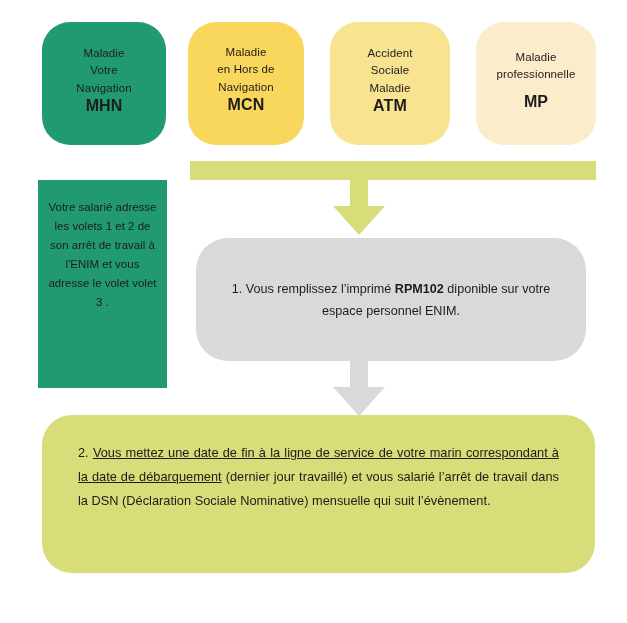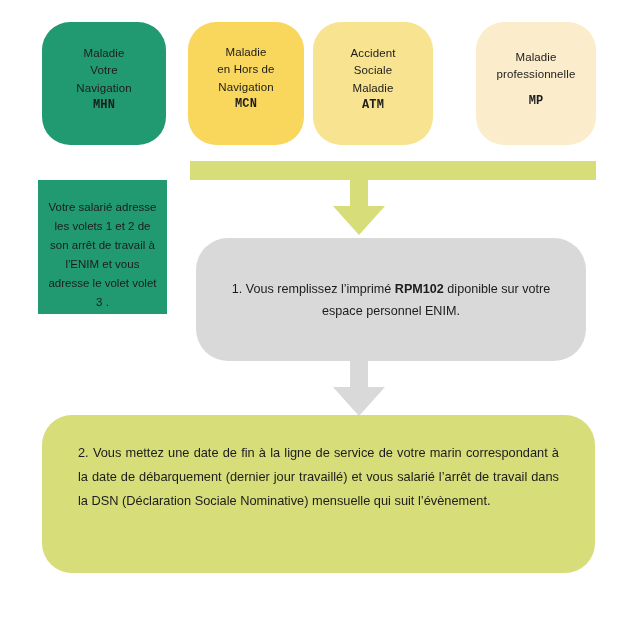--- a/index.html
+++ b/index.html
@@ -34,28 +34,27 @@
     padding: 6px 8px 14px 8px;
   }
   .cat-box .lines {
     font-size: 11.5px;
     line-height: 17.5px;
     color: #1c1c1c;
     letter-spacing: 0.1px;
   }
   .cat-box .code {
     font-weight: bold;
-    font-size: 12px;
-    font-family: Liberation Mono, monospace;
+    font-size: 16px;
   }
 
   #cat-mhn { left: 42px;  top: 22px; width: 124px; height: 123px; background: #229A71; }
   #cat-mcn { left: 188px; top: 22px; width: 116px; height: 123px; background: #F9D65C; }
   #cat-mcn .lines { padding-bottom: 2px; }
-  #cat-atm { left: 313px; top: 22px; width: 120px; height: 123px; background: #F7E390; }
+  #cat-atm { left: 330px; top: 22px; width: 120px; height: 123px; background: #F7E390; }
   #cat-mp  { left: 476px; top: 22px; width: 120px; height: 123px; background: #FBEDCB; }
   #cat-mp .inner-gap { display: block; height: 9px; }
 
   
   #connector-bar {
     position: absolute;
     left: 190px;
     top: 161px;
     width: 406px;
     height: 19px;
@@ -68,21 +67,21 @@
     width: 58px;
     height: 56px;
   }
 
   
   #side-note {
     position: absolute;
     left: 38px;
     top: 180px;
     width: 129px;
-    height: 134px;
+    height: 208px;
     background: #229A71;
     box-sizing: border-box;
     padding: 18px 8px 0 8px;
     text-align: center;
   }
   #side-note .txt {
     font-size: 11.5px;
     line-height: 19px;
     color: #1c1c1c;
   }
@@ -129,21 +128,21 @@
     border-radius: 30px;
     box-sizing: border-box;
     padding: 26px 36px 0 36px;
   }
   #step2-box .txt {
     font-size: 12.8px;
     line-height: 24px;
     color: #1c1c1c;
     text-align: justify;
   }
-  #step2-box .u { }
+  #step2-box .u { text-decoration: underline; }
 </style>
 </head>
 <body>
 
 <div class="canvas">
 
   <div class="cat-box" id="cat-mhn">
     <div class="lines">
       <div>Maladie</div>
       <div>Votre</div>

